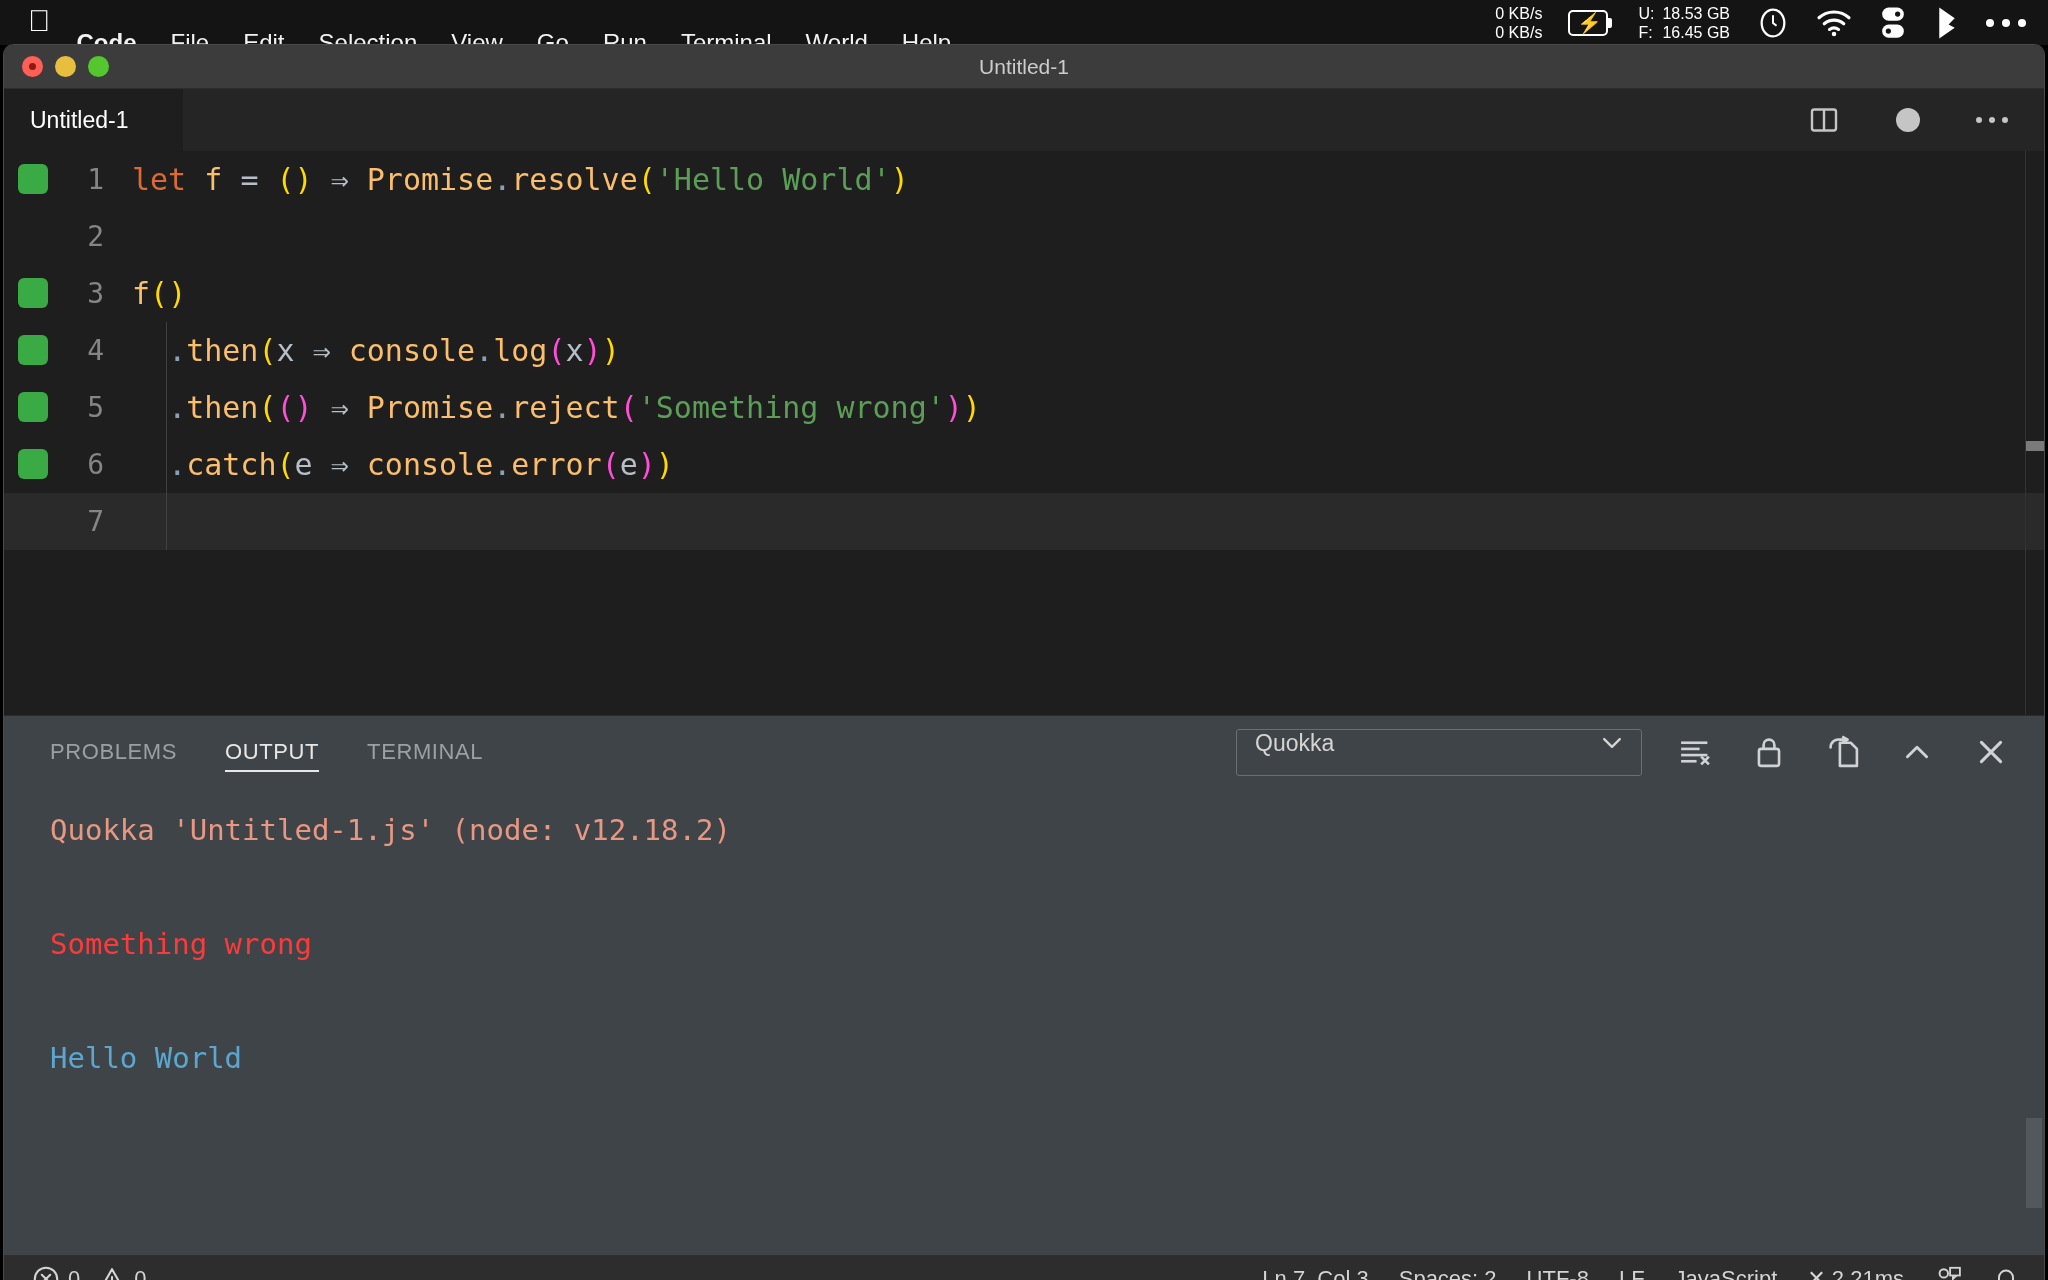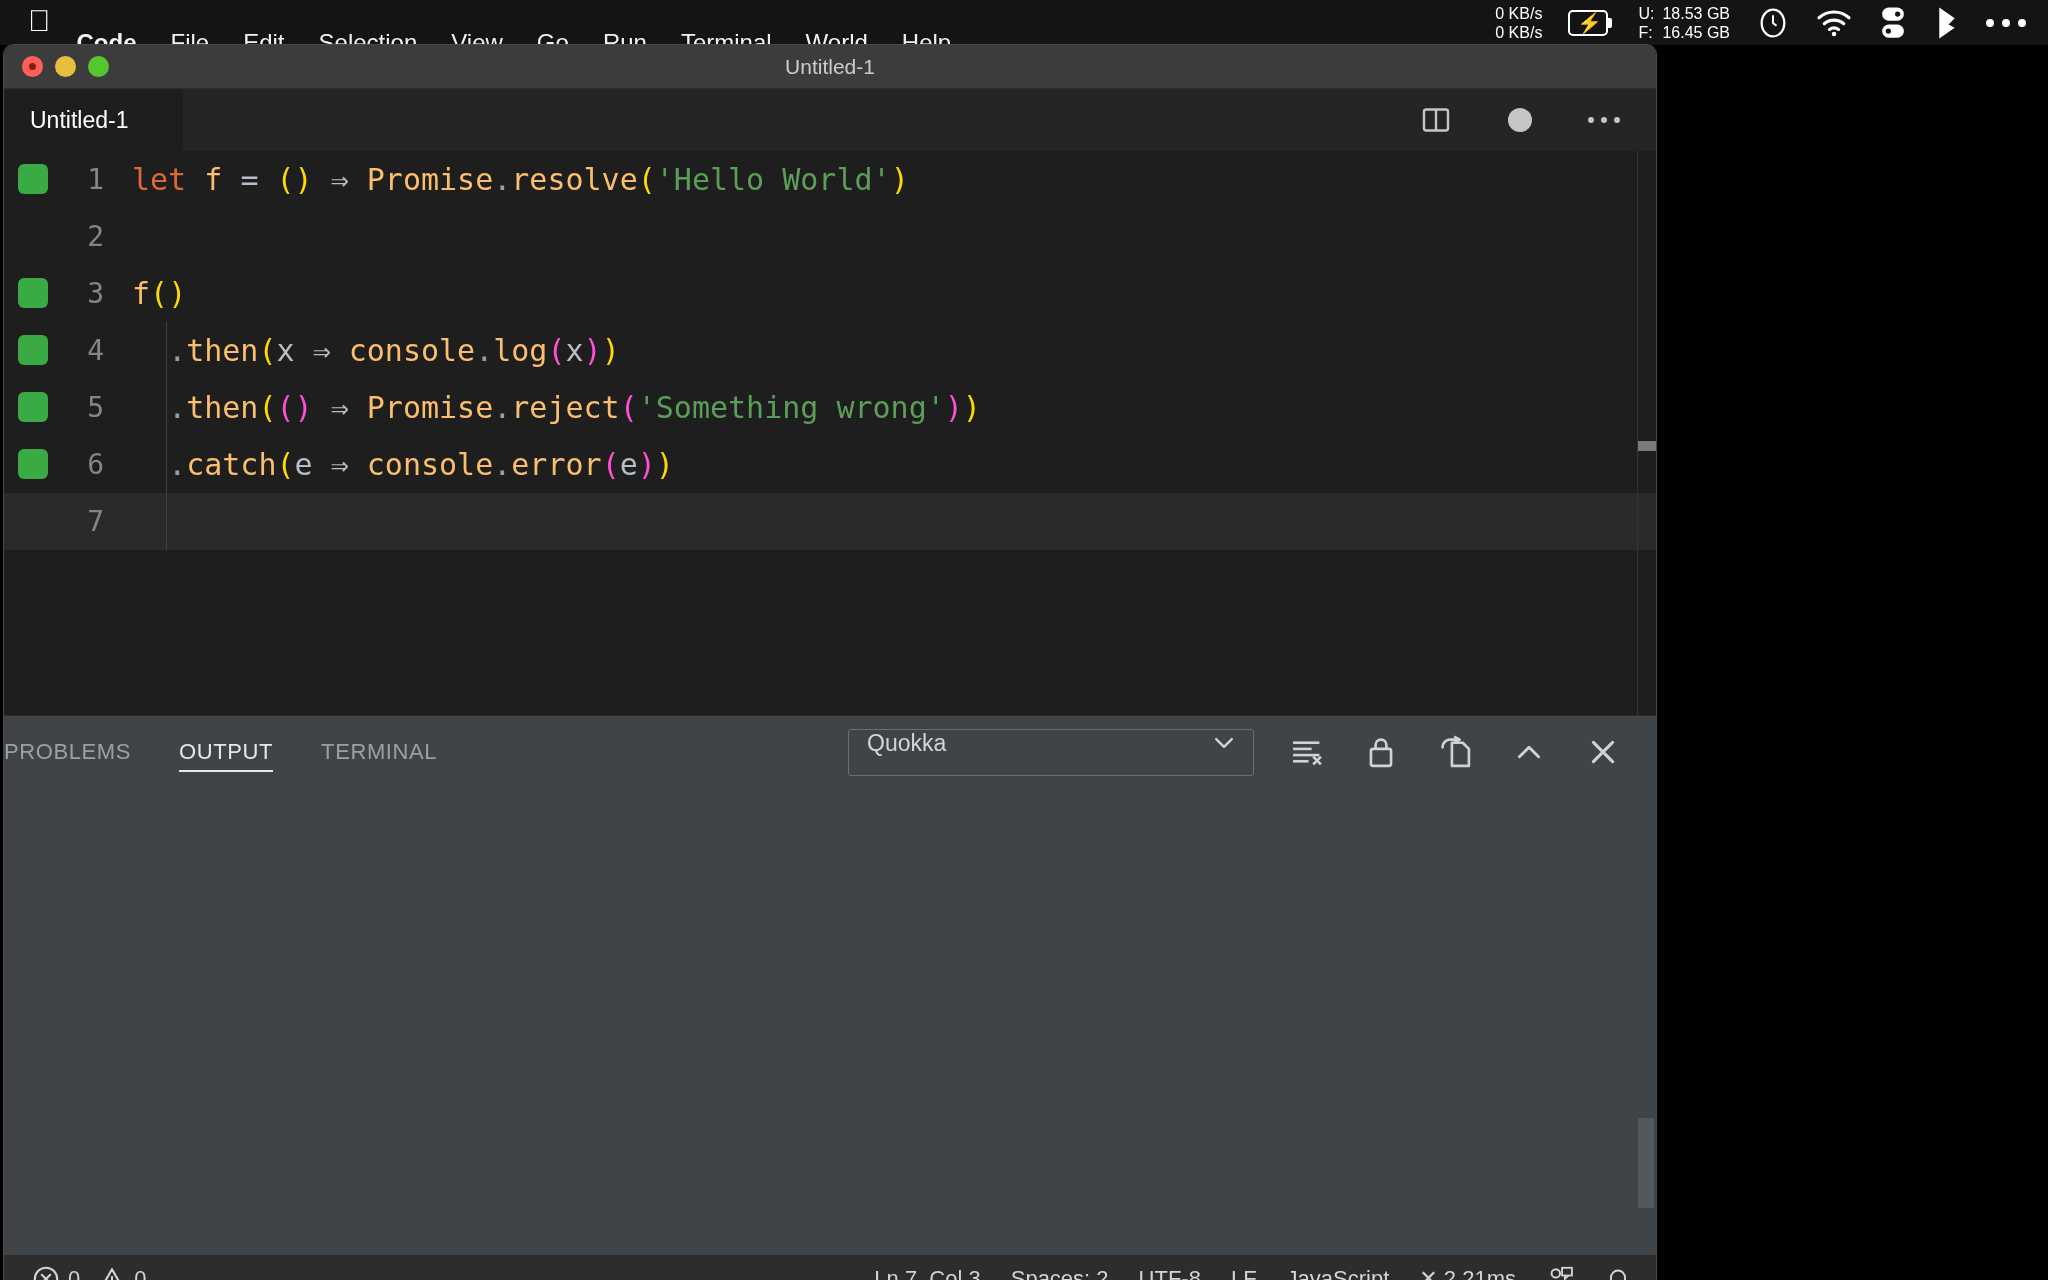--- a/index.html
+++ b/index.html
@@ -55,21 +55,21 @@
   }
   .battery-ico .bolt {
     position: absolute; left: 9px; top: 2px;
     font-size: 20px; color: #fff; line-height: 22px;
   }
   .svgico { display: block; }
 
   
   .vscode-window {
     position: absolute; left: 4px; top: 45px;
-    width: 1652px; height: 1235px;
+    width: 2040px; height: 1235px;
     background: #0f172a;
     border-radius: 10px 10px 0 0;
     overflow: hidden;
     box-shadow: 0 0 0 1px #4a4a4a;
   }
 
   
   .titlebar {
     height: 44px; background: #3c3c3c;
     display: flex; align-items: center; position: relative;
@@ -170,20 +170,21 @@
   }
 
   
   .panel {
     background: #3f4448; height: 540px;
     display: flex; flex-direction: column;
     border-top: 1px solid #2b2b2b;
   }
   .panel-header {
     height: 72px; display: flex; align-items: center;
+    padding-left: 46px;
   }
   .panel-tab {
     font-size: 22px; letter-spacing: 0.6px;
     color: #9aa0a4; margin-right: 48px;
     position: relative; height: 72px;
     display: flex; align-items: center;
   }
   .panel-tab.active { color: #e7e7e7; }
   .panel-tab.active::after {
     content: ""; position: absolute; left: 0; right: 0; bottom: 16px;
@@ -427,20 +428,27 @@
 
         <div class="panel-ico">
           <svg width="32" height="32" viewBox="0 0 20 20">
             <path d="M4 4 L16 16 M16 4 L4 16" stroke="#cfd3d6" stroke-width="1.9" stroke-linecap="round"></path>
           </svg>
         </div>
       </div>
     </div>
 
     <div class="panel-body">
+      <div id="output-lines">
+          <div class="out-line out-quokka">Quokka 'Untitled-1.js' (node: v12.18.2)</div>
+          <div class="out-line out-quokka">&nbsp;</div>
+          <div class="out-line out-error">Something wrong</div>
+          <div class="out-line out-quokka">&nbsp;</div>
+          <div class="out-line out-log">Hello World</div>
+        </div>
       <div class="panel-scroll-thumb"></div>
     </div>
   </div>
 
   <div class="statusbar">
     <div class="sb-left">
       <div class="sb-item">
         <svg width="28" height="28" viewBox="0 0 20 20">
           <circle cx="10" cy="10" r="8" fill="none" stroke="#d4d4d4" stroke-width="1.5"></circle>
           <path d="M7 7 L13 13 M13 7 L7 13" stroke="#d4d4d4" stroke-width="1.5" stroke-linecap="round"></path>

